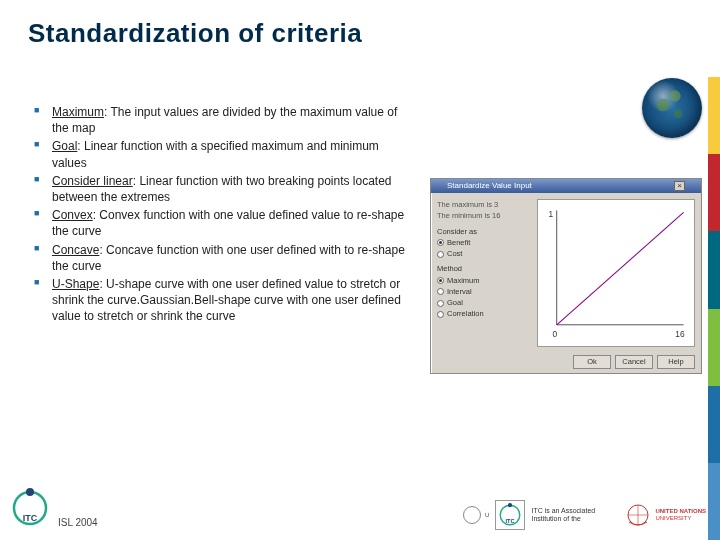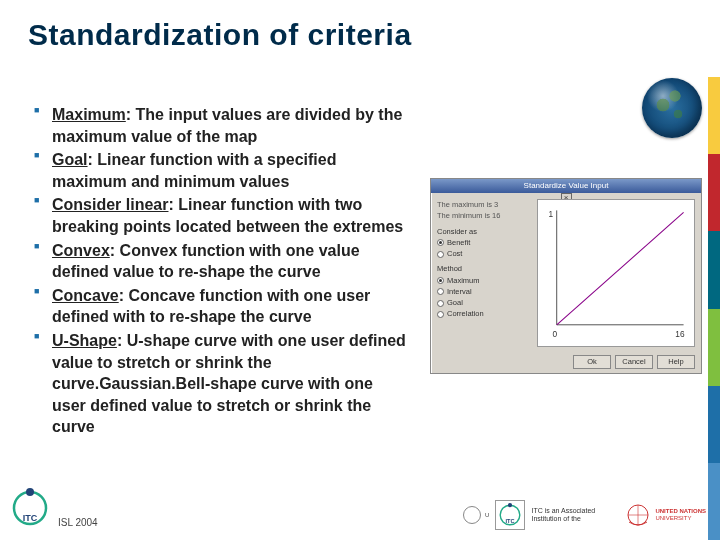--- a/index.html
+++ b/index.html
@@ -26,21 +26,21 @@
   .r-red { background: #c1272d; }
   .r-teal { background: #006880; }
   .r-green { background: #7fbf3f; }
   .r-blue2 { background: #1e6fa8; flex: 2; }
   .r-blue3 { background: #4a90c6; flex: 1.5; }
 
   .title {
     position: absolute;
     top: 18px;
     left: 28px;
-    font-size: 30px;
+    font-size: 26px;
     font-weight: bold;
     color: #002b4a;
     letter-spacing: 0.5px;
   }
   .globe {
     position: absolute;
     top: 78px;
     right: 18px;
     width: 60px;
     height: 60px;
@@ -65,25 +65,25 @@
   .content {
     position: absolute;
     top: 104px;
     left: 38px;
     width: 370px;
   }
   .content ul { list-style: none; }
   .content li {
     position: relative;
     padding-left: 14px;
-    font-size: 16px;
+    font-size: 12px;
     line-height: 1.35;
     color: #222;
     margin-bottom: 2px;
-    font-weight: bold;
+    font-weight: normal;
   }
   .content li::before {
     content: "■";
     position: absolute;
     left: -4px;
     top: 0;
     font-size: 9px;
     color: #1e6fa8;
   }
   .content .label { text-decoration: underline; }
@@ -103,21 +103,20 @@
   .dialog .titlebar {
     background: linear-gradient(#7a98c8, #3a5a9a);
     color: #fff;
     height: 14px;
     line-height: 14px;
     padding: 0 16px;
     font-size: 8px;
     display: flex;
     justify-content: space-between;
     align-items: center;
-    flex-direction: column;
   }
   .dialog .titlebar .x {
     width: 11px; height: 10px;
     background: #d8d4cc;
     border: 1px solid #666;
     color: #333;
     font-size: 8px;
     line-height: 8px;
     text-align: center;
   }

